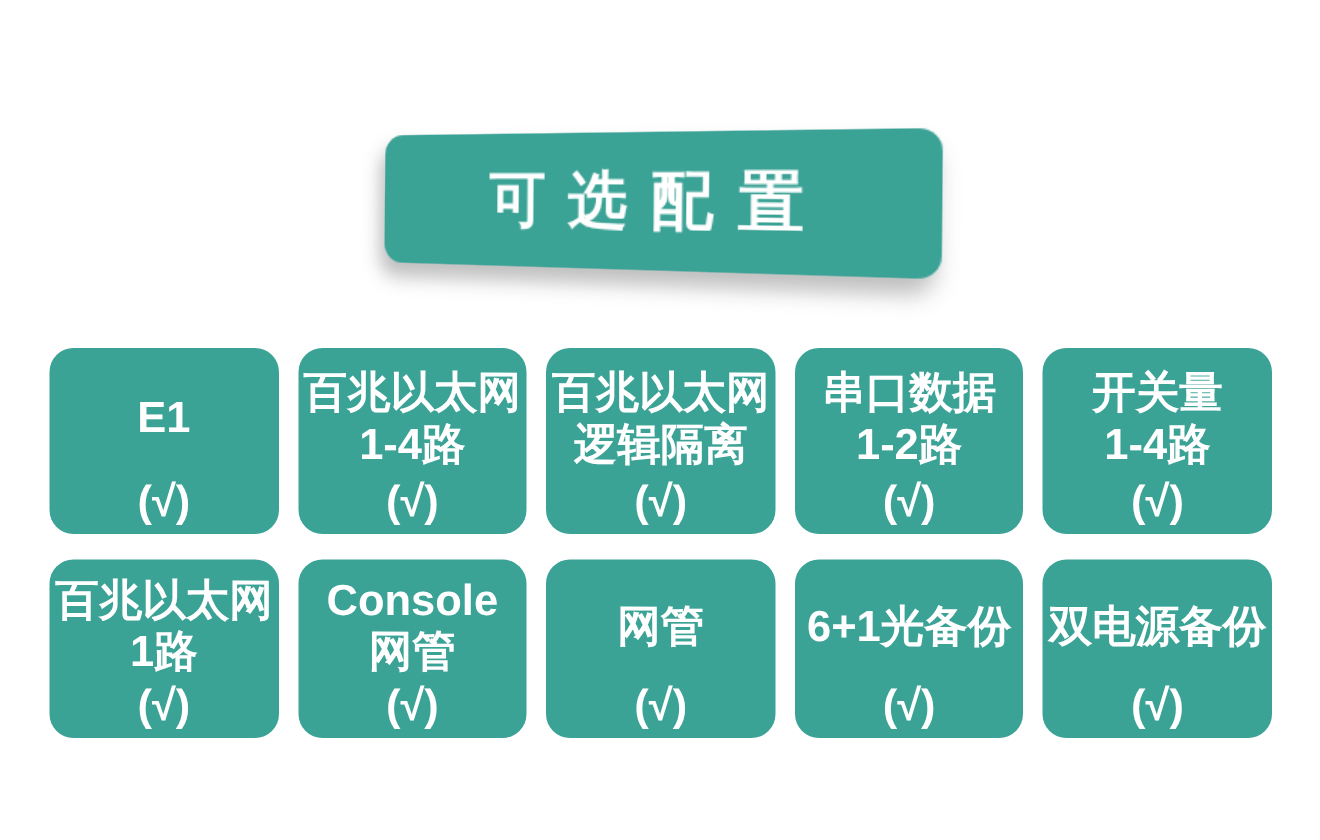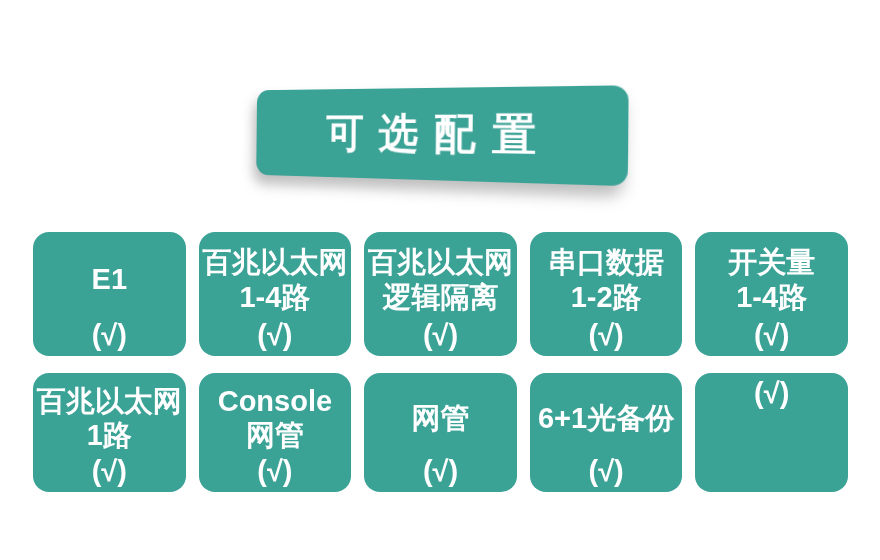--- a/index.html
+++ b/index.html
@@ -146,17 +146,20 @@
         </div>
         <div class="card-check">(√)</div>
       </div>
       <div class="card">
         <div class="card-lines">
           <div class="card-line">6+1光备份</div>
         </div>
         <div class="card-check">(√)</div>
       </div>
       <div class="card">
+        <div class="card-lines">
+          <div class="card-line">双电源备份</div>
+        </div>
         <div class="card-check">(√)</div>
       </div>
     </div>
 
 </div>
 
 </body></html>

